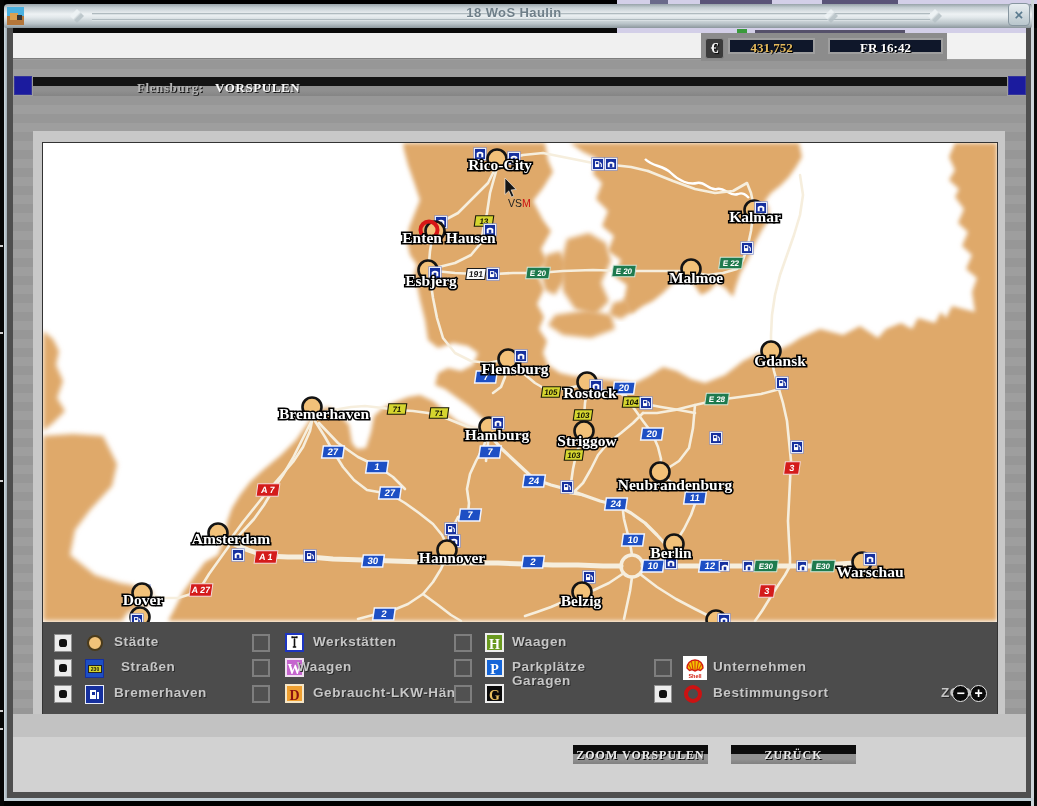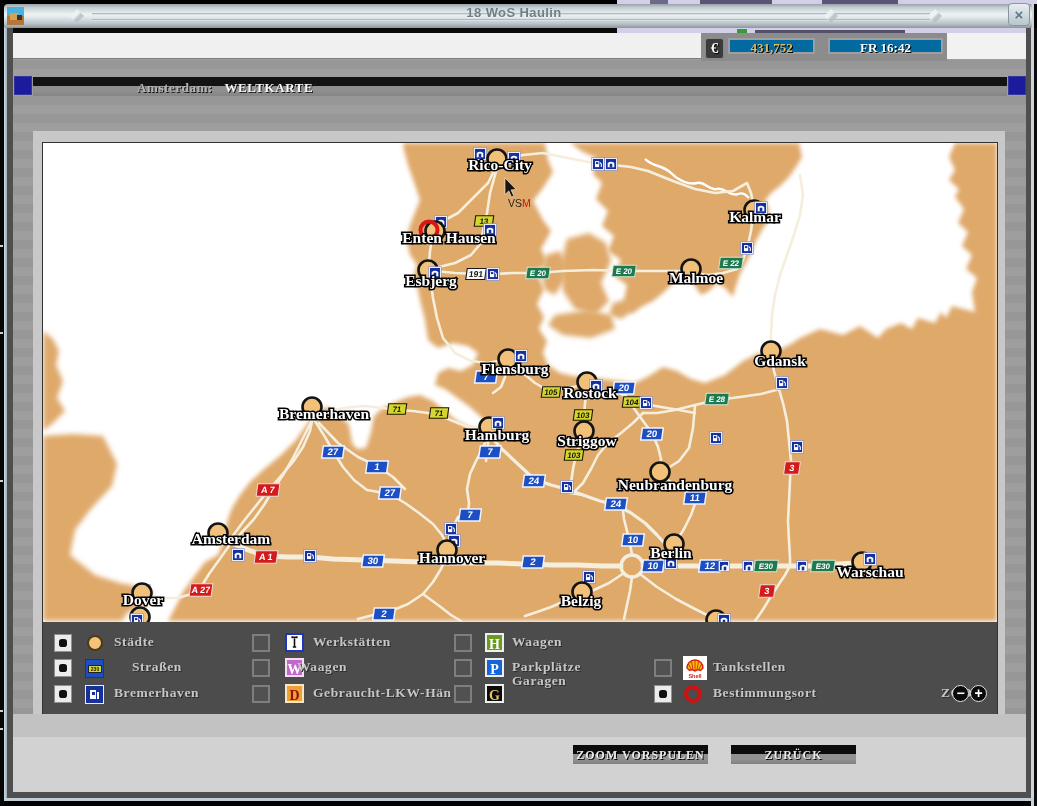--- a/index.html
+++ b/index.html
@@ -26,42 +26,42 @@
  text-align:center;line-height:21px}
 .tdec{position:absolute;top:5px;width:14px;height:14px;background:linear-gradient(135deg,#eef3f5 45%,#b6c1c6 58%);
  clip-path:polygon(0 50%,50% 0,100% 50%,50% 100%);opacity:0.85}
 
 .lav{background:#d3cfe8}
 #lav1{left:617px;top:0;width:420px;height:4px}
 #lav2{left:617px;top:28px;width:414px;height:5px}
 
 #whitebar{left:13px;top:33px;width:1013px;height:26px;background:#f0f0f0;border-bottom:1px solid #7e7e7e}
 #moneyzone{left:701px;top:33px;width:246px;height:28px;background:#8c8c8c}
-.mbox{position:absolute;top:38px;height:16px;background:#0369a1;border:2px solid #9f9f9f;color:#fff;
+.mbox{position:absolute;top:38px;height:16px;background:#0f172a;border:2px solid #9f9f9f;color:#fff;
  font-family:"Liberation Serif",serif;font-weight:bold;font-size:13px;text-align:center;line-height:15px;
  text-shadow:1px 1px 0 #000}
 #eurobox{left:705px;top:38px;width:19px;height:21px;background:#3b3b3b;border:1px solid #888;border-radius:3px;
  color:#f5f5f5;font-family:"Liberation Serif",serif;font-weight:bold;font-size:15px;text-align:center;line-height:19px;
  text-shadow:1px 1px 1px #000}
 
 #hstrip{left:33px;top:77px;width:974px;height:19px;
  background:linear-gradient(180deg,#131313 0 47%,#8f8f8f 47% 72%,#858585)}
 #htext{left:137px;top:80px;font-family:"Liberation Serif",serif;font-weight:bold;font-size:13px;
  letter-spacing:0.6px;color:#b4b4b4;text-shadow:1px 1px 0 #111}
 .bluesq{position:absolute;width:18px;height:19px;background:#1b1b9e;border:1px solid #35359a}
 
 #panel{left:33px;top:131px;width:972px;height:596px;background:#c8c8c8}
 #mapbox{left:42px;top:142px;width:956px;height:572px;border:1px solid #333;background:#fff}
 
 #legend{left:43px;top:622px;width:954px;height:92px;background:#4c4c4c}
 .chk{position:absolute;width:18px;height:18px}
 .chk.on{background:#ececec;border:1px solid #909090}
 .chk.on::after{content:"";position:absolute;left:4px;top:4px;width:8px;height:8px;background:#101010;border-radius:35%}
 .chk.off{background:#515151;border:2px solid #7e7e7e}
-.ltext{position:absolute;font-family:Liberation Serif, serif;font-weight:bold;font-size:13.5px;
+.ltext{position:absolute;font-family:Liberation Sans, sans-serif;font-weight:bold;font-size:13.5px;
  color:#c6c6c6;letter-spacing:0.6px;text-shadow:1px 1px 0 #2a2a2a;white-space:nowrap}
 .licon{position:absolute;width:19px;height:19px;text-align:center;font-family:"Liberation Serif",serif;
  font-weight:bold;font-size:14px;line-height:19px}
 
 #bstrip1{left:13px;top:714px;width:1013px;height:23px;background:#c2c2c2}
 #bstrip2{left:13px;top:737px;width:1013px;height:55px;background:#d2d2d2}
 .gbtn{position:absolute;top:745px;height:19px;background:linear-gradient(180deg,#0c0c0c 0 45%,#919191 45% 75%,#818181);
  color:#e8e8e8;font-family:"Liberation Serif",serif;font-weight:bold;font-size:12px;letter-spacing:1px;
  text-align:center;line-height:20px;text-shadow:1px 1px 0 #000}
 .deskdot{position:absolute;left:0;width:3px;height:2px;background:#cfcfcf}
@@ -107,21 +107,21 @@
     <div class="abs" id="xbtn">×</div>
     <div class="abs" id="whitebar"></div>
     <div class="abs" id="moneyzone"></div>
     <div class="abs" id="eurobox">€</div>
     <div class="abs mbox" style="left:728px;width:87px;color:#e6ba5c">431,752</div>
     <div class="abs mbox" style="left:828px;width:115px">FR 16:42</div>
     <div class="abs" style="left:947px;top:33px;width:79px;height:26px;background:#f2f2f2"></div>
     <div class="abs" id="hstrip"></div>
     <div class="abs bluesq" style="left:14px;top:76px"></div>
     <div class="abs bluesq" style="left:1008px;top:76px"></div>
-    <div class="abs" id="htext"><span style="color:#b4b4b4">Amsterdam:</span>&nbsp;&nbsp; <span style="color:#f6f6f6">WELTKARTE</span></div>
+    <div class="abs" id="htext"><span style="color:#b4b4b4">Flensburg:</span>&nbsp;&nbsp; <span style="color:#f6f6f6">VORSPULEN</span></div>
     <div class="abs" id="panel"></div>
     <div class="abs" id="mapbox"><svg width="954" height="571" viewBox="0 0 954 571">
         <defs>
           <filter id="b" x="-8%" y="-8%" width="116%" height="116%">
             <feGaussianBlur stdDeviation="2.2"></feGaussianBlur>
           </filter>
           <filter id="b2" x="-15%" y="-15%" width="130%" height="130%">
             <feGaussianBlur stdDeviation="2.8"></feGaussianBlur>
           </filter>
         </defs>
@@ -566,21 +566,21 @@
       <div style="position:absolute;left:44px;top:13px;width:16px;height:16px;border-radius:50%;background:#f2c379;border:2px solid #4a3a1a"></div>
       <div style="position:absolute;left:42px;top:37px;width:19px;height:19px;background:#1d4fc4;border:1px solid #16309e">
         <div style="position:absolute;left:2px;top:5px;width:14px;height:8px;background:#d5d52f;border:1px solid #222;font-size:5px;line-height:6px;color:#111;text-align:center;font-weight:bold">230</div>
       </div>
       <div style="position:absolute;left:42px;top:63px;width:19px;height:19px;background:#16309e;border:1px solid #e8ecf8">
         <div style="position:absolute;left:4px;top:4px;width:6px;height:9px;background:#fff"></div>
         <div style="position:absolute;left:5.5px;top:5.5px;width:3px;height:3px;background:#16309e"></div>
         <div style="position:absolute;left:11px;top:6px;width:2px;height:7px;background:#fff"></div>
       </div>
       <div class="ltext" style="left:71px;top:12px">Städte</div>
-      <div class="ltext" style="left:89px;top:37px">Straßen</div>
+      <div class="ltext" style="left:78px;top:37px">Straßen</div>
       <div class="ltext" style="left:71px;top:63px">Bremerhaven</div>
       <div class="chk off" style="left:209px;top:12px"></div>
       <div class="chk off" style="left:209px;top:37px"></div>
       <div class="chk off" style="left:209px;top:63px"></div>
       <div style="position:absolute;left:242px;top:11px;width:19px;height:19px;background:#fff;border:2px solid #1d35c0">
         <svg width="15" height="15" style="position:absolute;left:0;top:0" viewBox="0 0 15 15">
           <path d="M7.5,3.2 V12 M5.2,2.2 h4.6 M5.2,1.2 v2 M9.8,1.2 v2 M5.8,12 h3.4" stroke="#111" stroke-width="1.6" fill="none"></path>
         </svg>
       </div>
       <div class="licon" style="left:242px;top:36px;background:#c565ce;border:2px solid #f0e0f0;color:#fff">W</div>
@@ -601,21 +601,21 @@
       <div class="chk on" style="left:611px;top:63px"></div>
       <div style="position:absolute;left:640px;top:34px;width:24px;height:24px">
         <svg width="24" height="24" viewBox="0 0 24 24" style="position:absolute;left:0;top:0">
           <rect width="24" height="24" fill="#fff"></rect>
           <path d="M12,4 C17,4 20,8 20,12 L17.5,14.5 L15,13.5 L12,15 L9,13.5 L6.5,14.5 L4,12 C4,8 7,4 12,4 Z" fill="#f4c400" stroke="#d32011" stroke-width="1.4"></path>
           <path d="M12,4.5 V14 M8.5,5.5 L10,13.5 M15.5,5.5 L14,13.5 M5.5,8 L8,13 M18.5,8 L16,13" stroke="#d32011" stroke-width="0.9" fill="none"></path>
           <text x="12" y="21.5" font-size="5.5" font-weight="bold" fill="#d32011" text-anchor="middle" font-family="Liberation Sans,sans-serif">Shell</text>
         </svg>
       </div>
       <div style="position:absolute;left:641px;top:63px;width:18px;height:18px;border-radius:50%;border:4px solid #cc1212"></div>
-      <div class="ltext" style="left:670px;top:37px">Tankstellen</div>
+      <div class="ltext" style="left:670px;top:37px">Unternehmen</div>
       <div class="ltext" style="left:670px;top:63px">Bestimmungsort</div>
       <div class="ltext" style="left:898px;top:63px;letter-spacing:0.5px">ZOOM</div>
       <div style="position:absolute;left:909px;top:63px;width:17px;height:17px;border-radius:50%;background:#0a0a0a;border:1px solid #e8e8e8;color:#fff;text-align:center;line-height:15px;font-weight:bold;font-size:14px">−</div>
       <div style="position:absolute;left:927px;top:63px;width:17px;height:17px;border-radius:50%;background:#0a0a0a;border:1px solid #e8e8e8;color:#fff;text-align:center;line-height:15px;font-weight:bold;font-size:14px">+</div>
     </div>
     <div class="abs" id="bstrip1"></div>
     <div class="abs" id="bstrip2"></div>
     <div class="gbtn" style="left:573px;width:135px">ZOOM VORSPULEN</div>
     <div class="gbtn" style="left:731px;width:125px">ZURÜCK</div>
   </div>

